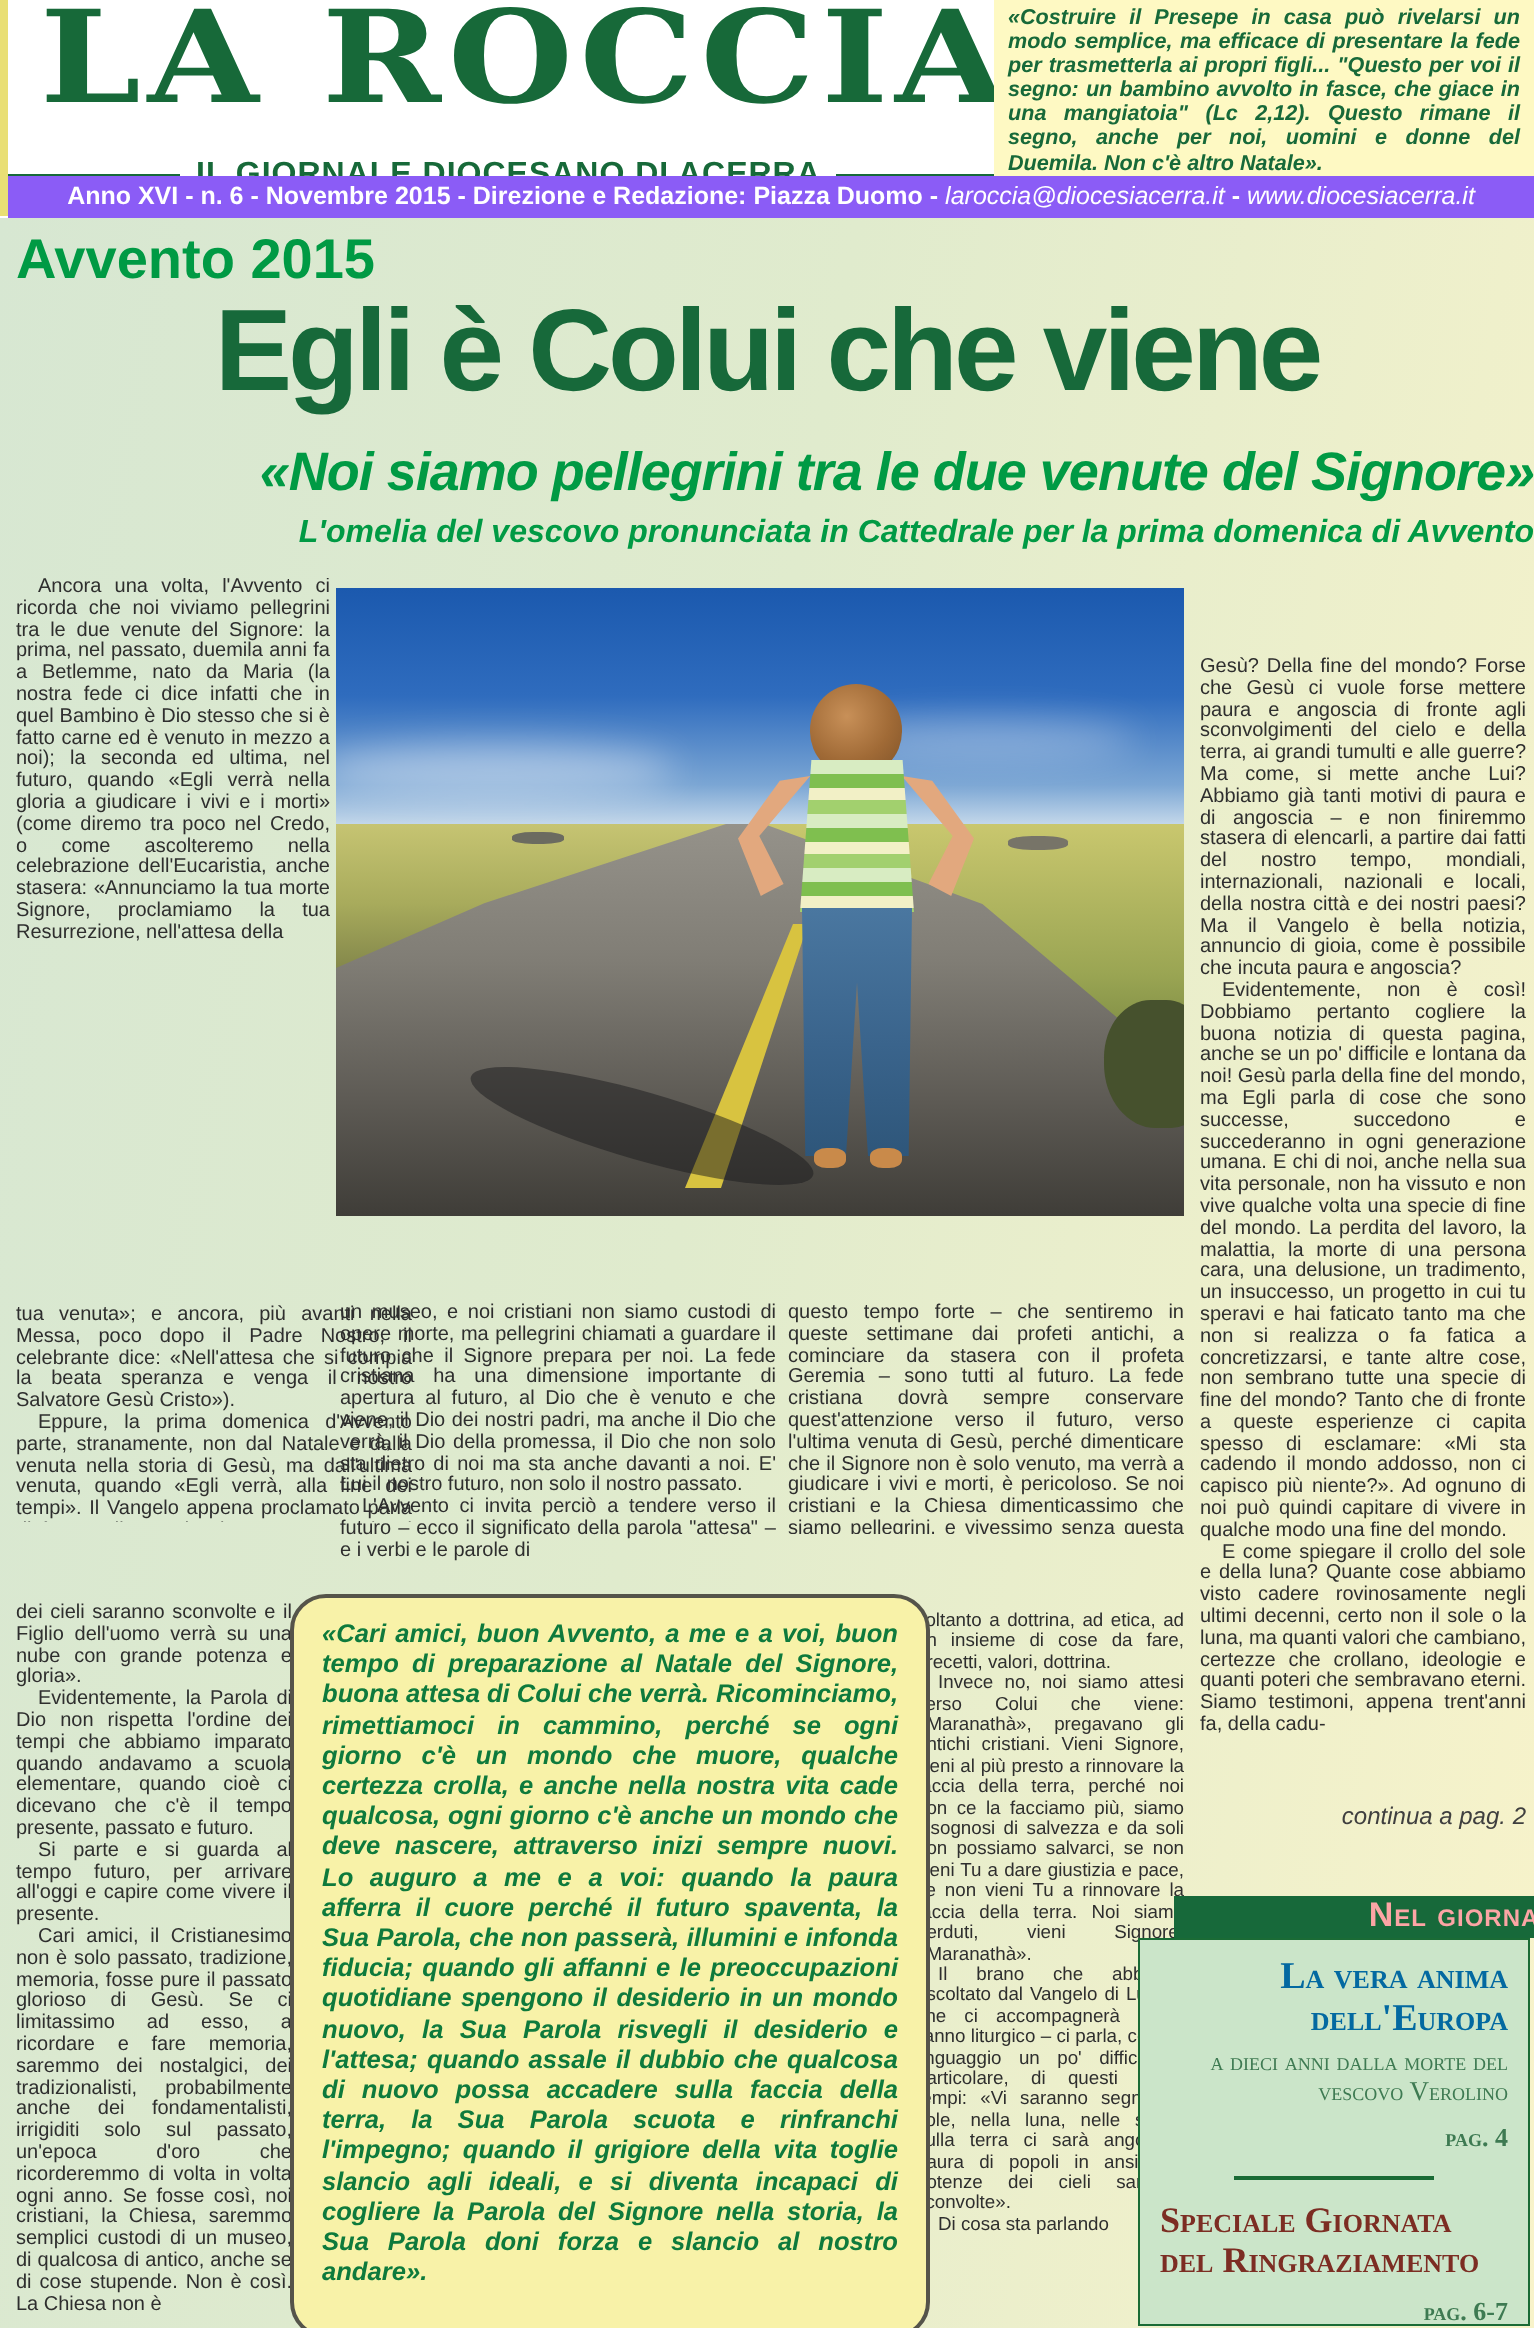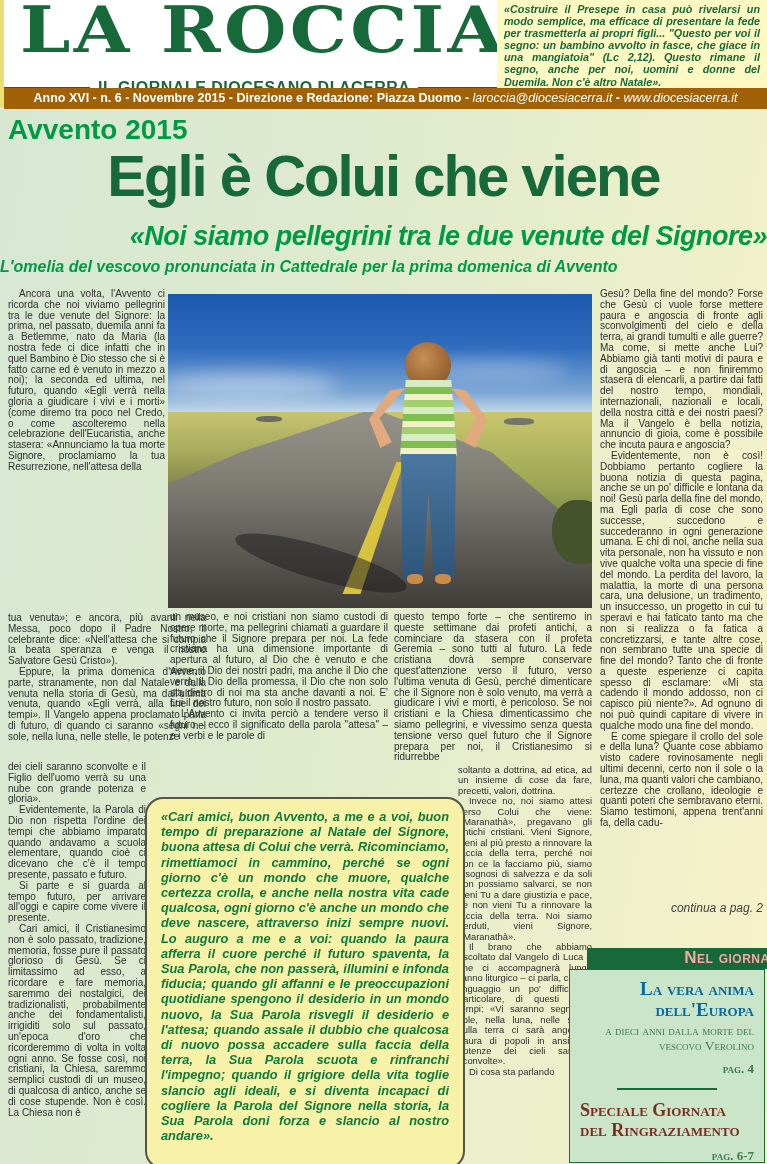--- a/index.html
+++ b/index.html
@@ -14,38 +14,38 @@
   #masthead-subline{position:absolute;left:0;top:79px;width:493px;display:flex;align-items:center;}
   #masthead-subline::before{content:"";flex:0 0 86px;border-top:2px solid #176939;}
   #masthead-subline::after{content:"";flex:1;border-top:2px solid #176939;}
   #masthead-subline span{margin:0 8px;font-size:16px;font-weight:bold;color:#176939;white-space:nowrap;letter-spacing:.5px;}
   #masthead-quote{position:absolute;left:497px;top:0;width:270px;height:88px;background:#fef9c3;
         box-sizing:border-box;padding:3px 7px 2px 7px;}
   #masthead-quote .q-text{font-size:10.8px;line-height:12.1px;font-weight:bold;font-style:italic;
         color:#176939;text-align:justify;}
   #masthead-quote .q-attr{font-size:10.5px;font-style:italic;color:#176939;text-align:right;margin-top:1px;}
   
-  #infobar{position:absolute;left:4px;top:88px;width:763px;height:21px;background:#a16207;color:#fff;
+  #infobar{position:absolute;left:4px;top:88px;width:763px;height:21px;background:#8b5cf6;color:#fff;
         font-size:12.5px;line-height:21px;text-align:center;white-space:nowrap;}
   #infobar .b{font-weight:bold;}
   #infobar .i{font-style:italic;}
   
   #content{position:absolute;left:0;top:109px;width:767px;height:1055px;
         background:linear-gradient(100deg,#d7e7d2 0%,#e0ebcd 45%,#f8f3ca 100%);}
   .abs{position:absolute;}
   #kicker{left:8px;top:5px;font-size:28px;font-weight:bold;color:#009a44;}
   #headline{left:0;right:0;top:37px;text-align:center;font-size:58px;font-weight:bold;color:#17693a;
         letter-spacing:-2px;line-height:60px;}
   #subhead{left:0;right:0;top:112px;text-align:right;font-size:27px;font-weight:bold;font-style:italic;
         color:#009a44;letter-spacing:-.5px;}
-  #deck{left:0;right:0;top:149px;text-align:left;font-size:16px;font-weight:bold;font-style:italic;color:#009a44;}
+  #deck{left:0;right:0;top:149px;text-align:right;font-size:16px;font-weight:bold;font-style:italic;color:#009a44;}
   
   .col{position:absolute;font-size:10px;line-height:10.8px;text-align:justify;color:#2e2e2e;overflow:hidden;}
   .col p{margin:0;text-indent:11px;}
-  .col.cont p:first-child{text-indent:0;}
+  .col.cont p:first-child{text-indent:0;margin-top:40px;}
   .lead-italic{font-style:italic;}
   #col1 {left:8px;  top:180px;width:157px;height:326px;}
   #col1b{left:8px;  top:504px;width:198px;height:148px;}
   #col1c{left:8px;  top:653px;width:138px;height:400px;}
   #col2 {left:170px;top:503px;width:218px;height:188px;}
   #col3 {left:394px;top:503px;width:198px;height:155px;}
   #col3b{left:458px;top:656px;width:134px;height:402px;font-size:9.4px;line-height:10.4px;}
   #col4 {left:600px;top:180px;width:163px;height:612px;}
   #continua{left:600px;top:792px;width:163px;text-align:right;font-size:12px;font-style:italic;color:#3f3f3f;}
   

